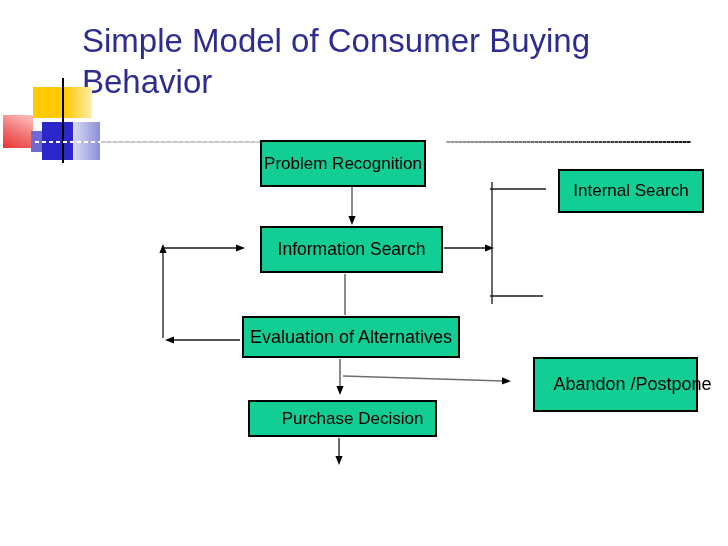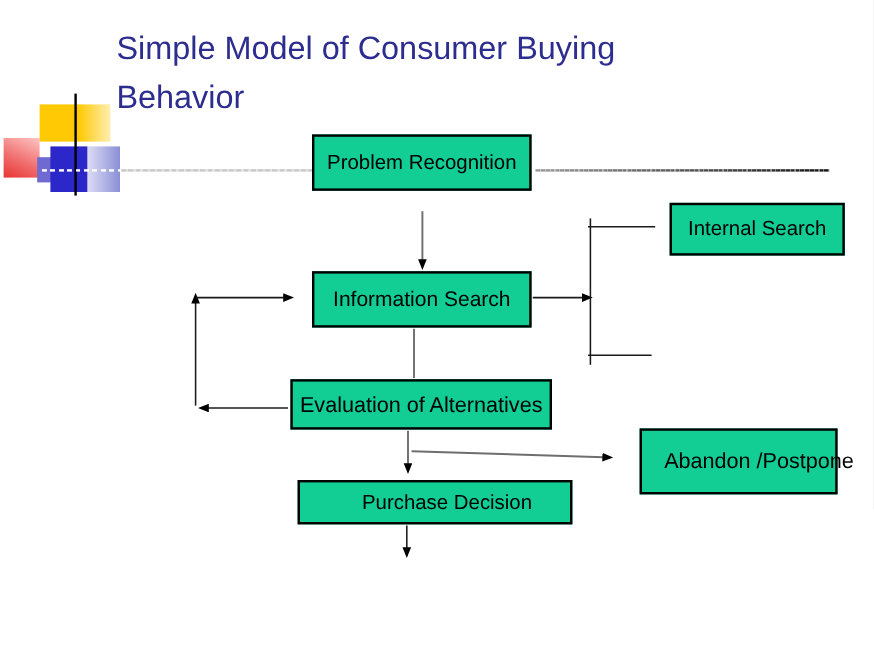--- a/index.html
+++ b/index.html
@@ -5,23 +5,23 @@
   html,body{margin:0;padding:0;background:#e8e8e8;}
   #slide{
     position:relative;
     width:728px;height:546px;
     background:#ffffff;
     overflow:hidden;
     font-family:"Liberation Sans","DejaVu Sans",sans-serif;
   }
   
   #title{
-    position:absolute;left:97px;top:20px;width:600px;
+    position:absolute;left:82px;top:20px;width:600px;
     color:var(--title-color,#2D2D8F);
-    font-size:27px;line-height:41px;font-weight:400;
+    font-size:33px;line-height:41px;font-weight:400;
     letter-spacing:0px;
   }
   
   .deco{position:absolute;}
   #deco-red{left:3px;top:115px;width:30px;height:33px;
     background:linear-gradient(205deg,#ffc4c4 0%,#f07070 55%,#e93434 100%);}
   #deco-yellow{left:33px;top:87px;width:59px;height:31px;
     background:linear-gradient(to right,#ffc903 0%,#ffc903 55%,#ffeeb0 100%);}
   #deco-blue-solid{left:42px;top:122px;width:31px;height:38px;
     background:#2b27c8;}
@@ -42,27 +42,27 @@
       linear-gradient(to right,#9a9a9a,#141414);}
   
   .fbox{
     position:absolute;
     background:var(--box-fill,#12CD94);
     border:2px solid var(--box-border,#000);
     box-sizing:border-box;
     display:flex;align-items:center;justify-content:center;
     color:#000;font-size:17px;white-space:nowrap;
   }
-  #box-problem      {left:260px;top:112px;width:183px;height:47px;text-align:center;}
+  #box-problem      {left:260px;top:140px;width:166px;height:47px;text-align:center;}
   #box-information  {left:260px;top:226px;width:183px;height:47px;font-size:17.5px;align-items:center;}
   #box-internal     {left:558px;top:169px;width:146px;height:44px;}
   #box-external     {left:546px;top:266px;width:152px;height:48px;font-size:17.5px;}
   #box-evaluation   {left:242px;top:316px;width:218px;height:42px;font-size:18px;}
   #box-abandon      {left:533px;top:357px;width:165px;height:55px;font-size:18px;padding-left:34px;}
-  #box-purchase     {left:248px;top:400px;width:229px;height:37px;padding-left:20px;}
+  #box-purchase     {left:248px;top:400px;width:189px;height:37px;padding-left:20px;}
   #box-postpurchase {left:235px;top:478px;width:215px;height:39px;font-size:16.5px;}
   
   #connectors{position:absolute;left:0;top:0;width:728px;height:546px;pointer-events:none;}
   .ln-dark{stroke:#1a1a1a;stroke-width:1.3;}
   .ln-gray{stroke:#6e6e6e;stroke-width:1.6;}
 </style>
 </head>
 <body>
 
 <div id="slide">

